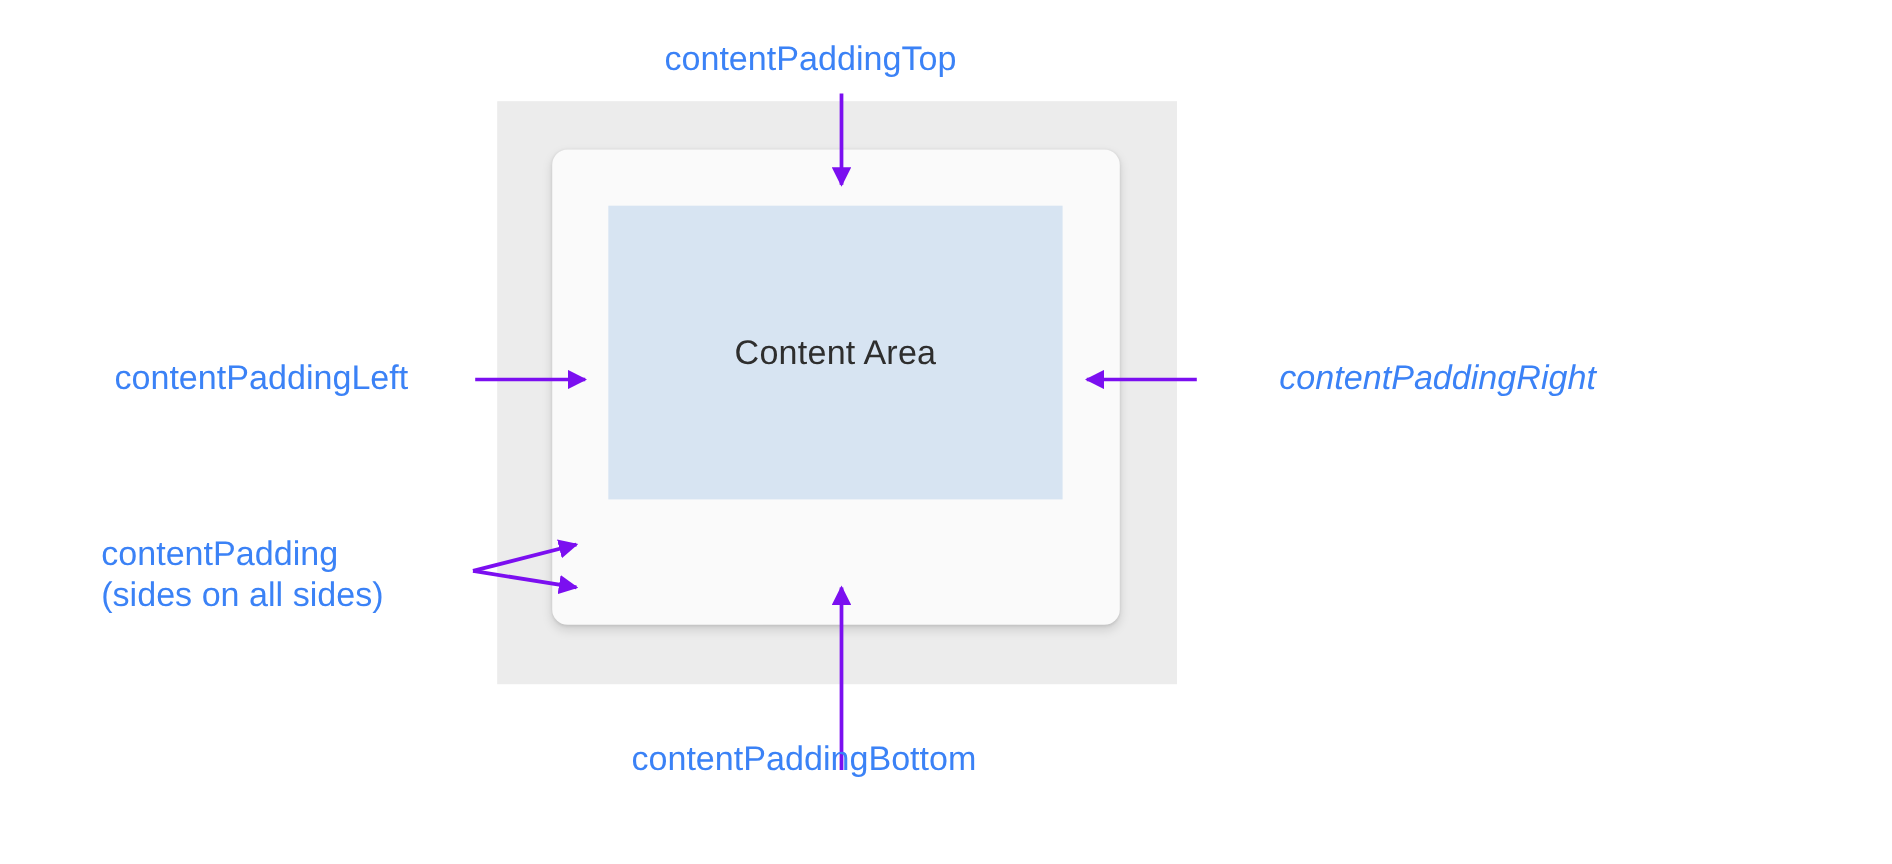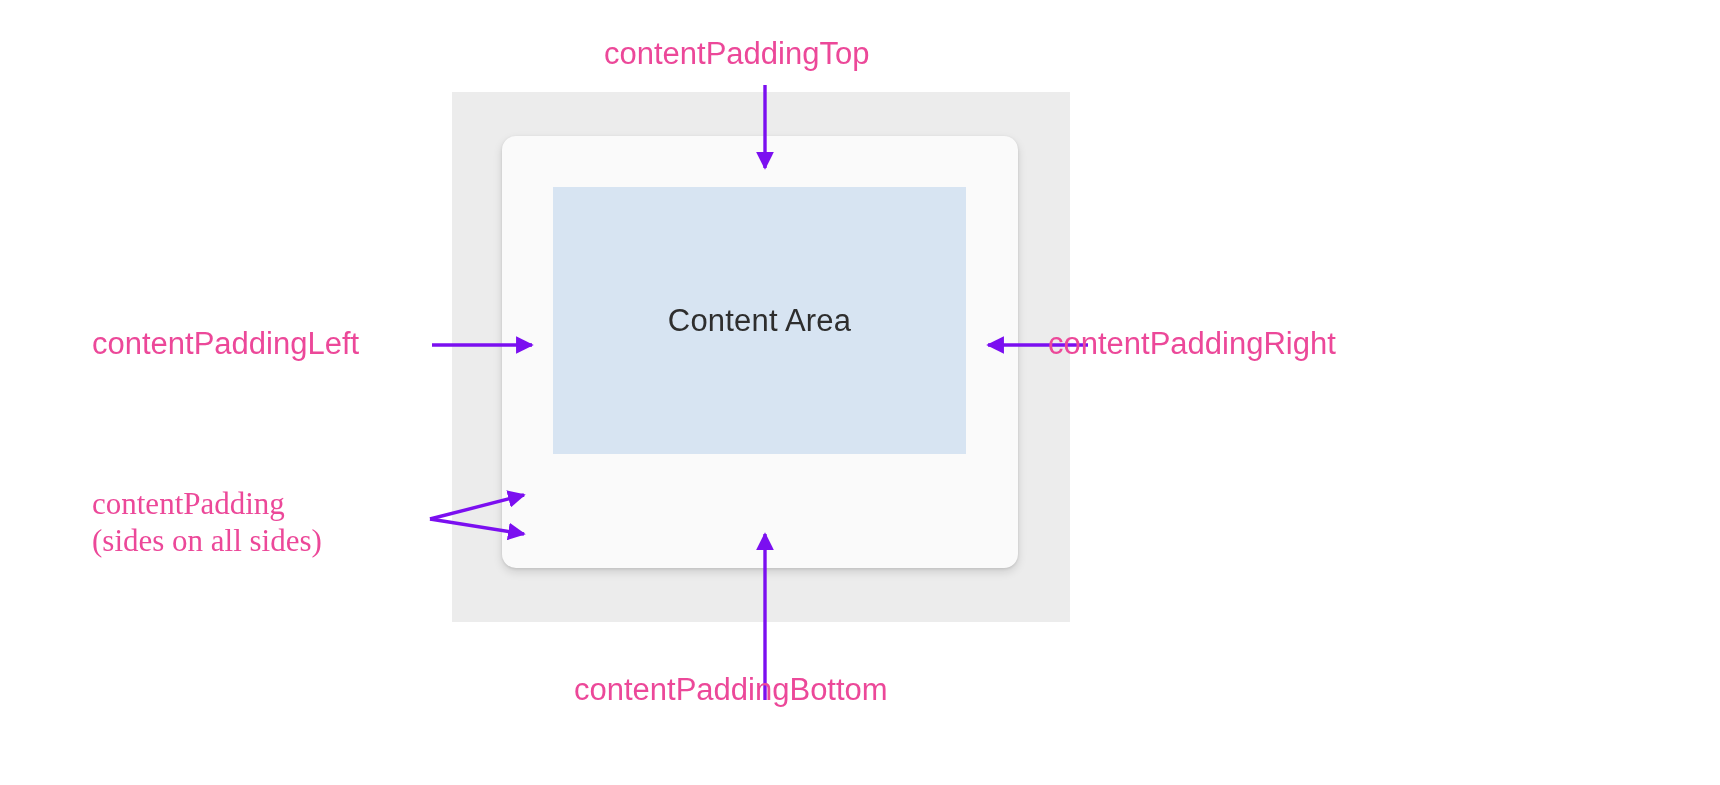--- a/index.html
+++ b/index.html
@@ -51,29 +51,29 @@
     font-size: 31px;
     color: #2e2e2e;
     letter-spacing: 0.2px;
     line-height: 1;
   }
 
   
   .label {
     position: absolute;
     font-size: 31px;
-    color: #ec4899;
+    color: #3b82f6;
     white-space: nowrap;
     line-height: 1.18;
   }
   .label-top    { left: 604px; top: 36px; }
-  .label-left   { left: 92px;  top: 326px; }
-  .label-right  { left: 1048px; top: 326px; }
+  .label-left   { left: 104px;  top: 326px; }
+  .label-right  { left: 1163px; top: 326px; font-style: italic; }
   .label-bottom { left: 574px; top: 672px; }
-  .label-group  { left: 92px;  top: 486px; font-family: Liberation Serif, serif; }
+  .label-group  { left: 92px;  top: 486px; }
 
   
   .arrows {
     position: absolute;
     left: 0; top: 0;
     width: 1720px;
     height: 785px;
     pointer-events: none;
   }
 </style>

